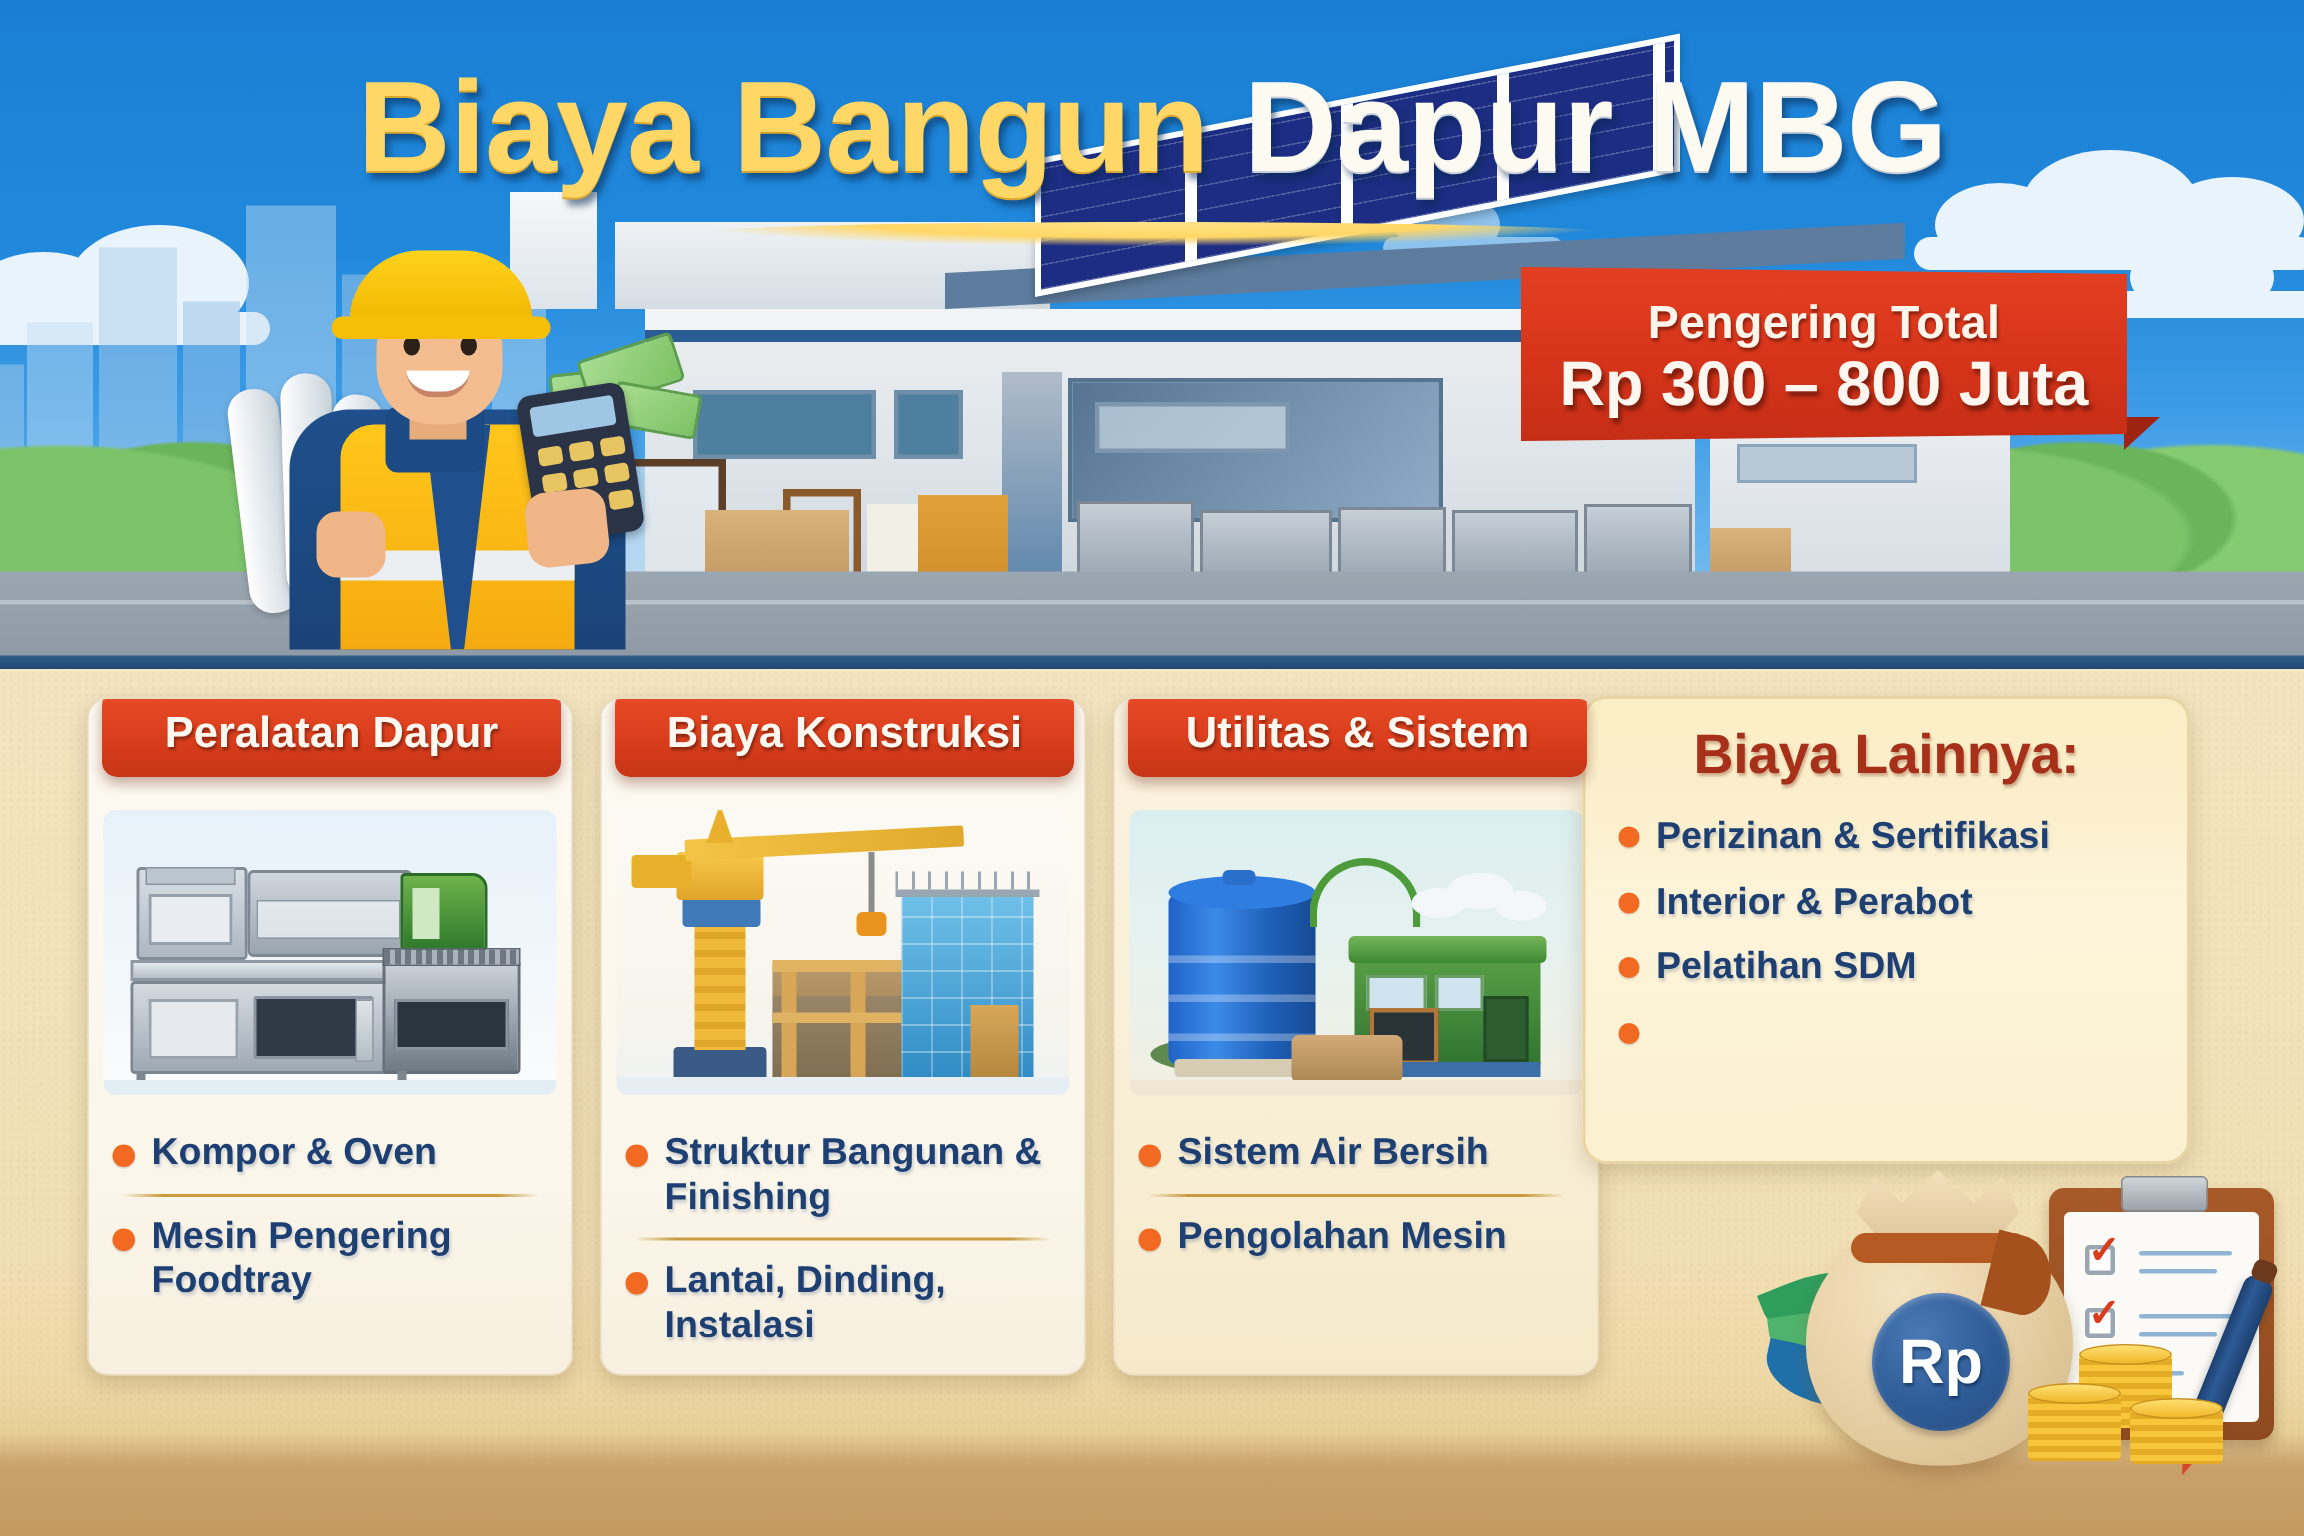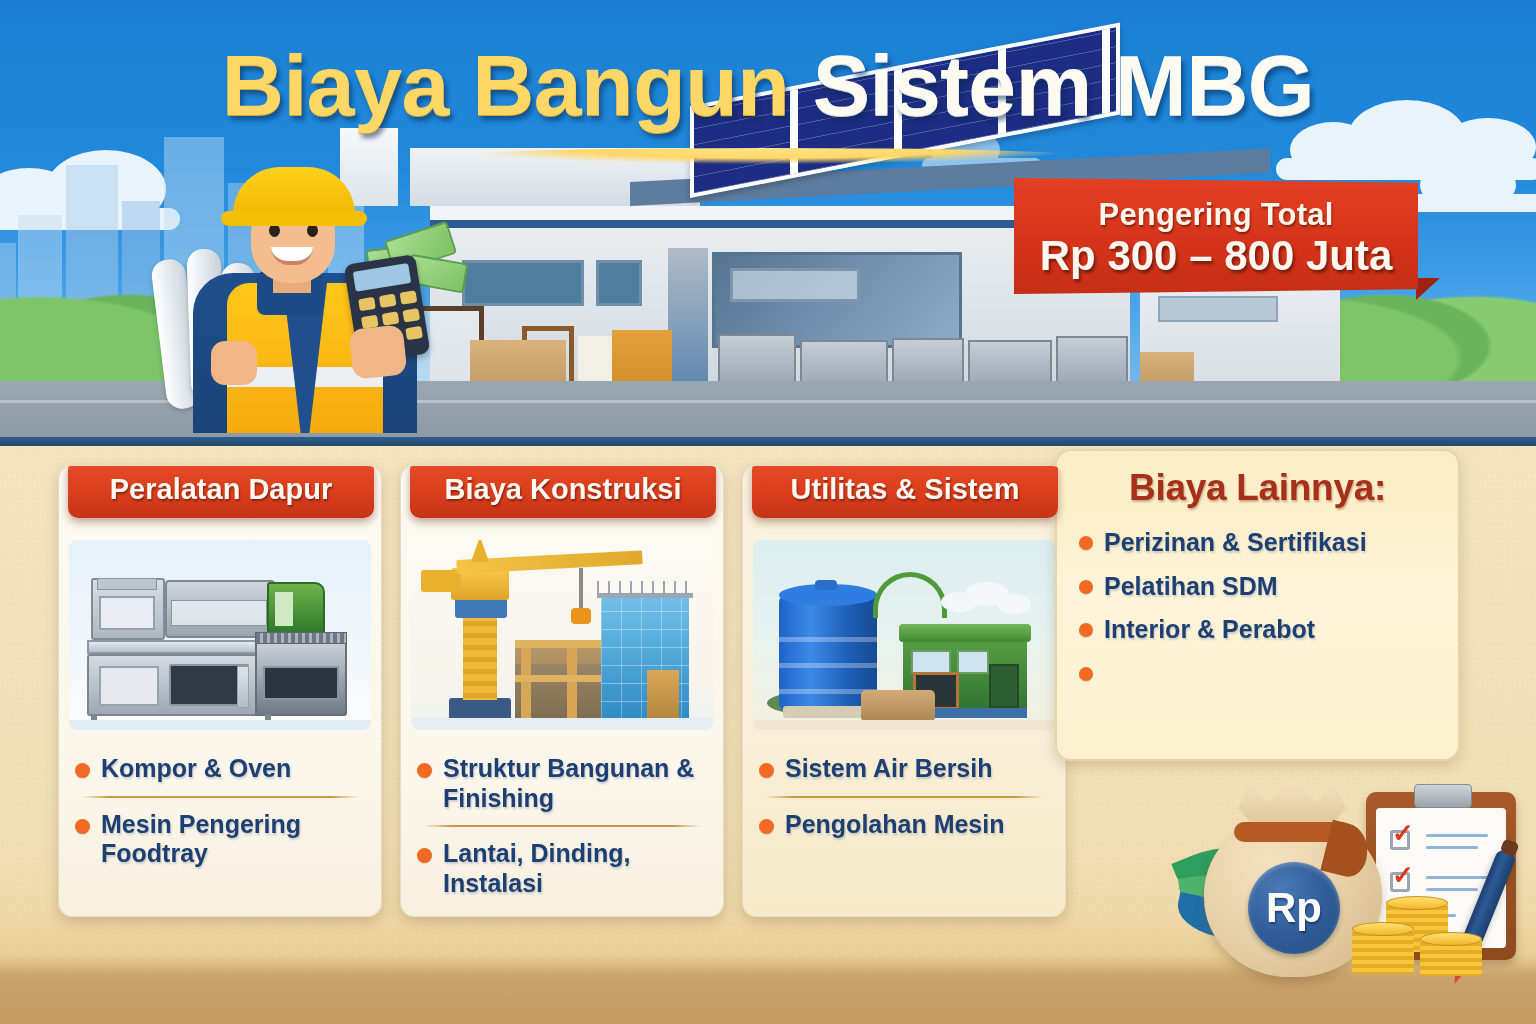--- a/index.html
+++ b/index.html
@@ -185,21 +185,21 @@
   .bullet { display:flex; align-items:flex-start; gap:11px; padding: 8px 0; }
   .dot { flex:0 0 auto; width:15px; height:15px; border-radius:50%; background:#f26a21; margin-top:9px; box-shadow:0 1px 1px rgba(0,0,0,.15);}
   .bullet .txt {
     color:#1d3f72; font-size:25px; font-weight:bold; line-height:1.18;
     text-shadow: 1px 2px 2px rgba(40,70,120,.22);
   }
   .sep { height:2px; background: linear-gradient(90deg, rgba(200,150,60,0), #c99a3e 10%, #c99a3e 90%, rgba(200,150,60,0)); margin:4px 6px; }
 
   
   .panel {
-    position:absolute; left:1055px; top:449px; width:405px; height:312px;
+    position:absolute; left:1055px; top:464px; width:405px; height:312px;
     background: linear-gradient(180deg,#fbeec6 0%, #fbefcd 26%, #fdf4da 45%, #fbf0cf 100%);
     border:2px solid #e8d5a4; border-radius:16px;
     box-shadow: 0 5px 14px rgba(120,95,55,.25);
     padding: 16px 22px;
   }
   .panel h2 {
     text-align:center; color:#a6301a; font-size:37px; font-weight:bold; letter-spacing:-.3px;
     text-shadow: 1px 2px 2px rgba(120,45,20,.35); margin-bottom:12px;
   }
   .panel .bullet { padding:7px 0; }
@@ -355,21 +355,21 @@
         <div class="k" style="left:51px; top:54px;"></div>
         <div class="k" style="left:9px;  top:72px;"></div>
         <div class="k" style="left:30px; top:72px;"></div>
         <div class="k" style="left:51px; top:72px;"></div>
       </div>
       <div class="w-hand" style="left:196px; bottom:56px; width:54px; height:50px; transform:rotate(-6deg);"></div>
     </div>
 
     <div class="title-swoosh"></div>
     <div class="title">
-      <span class="y">Biaya Bangun </span><span class="w">Sistem MBG</span>
+      <span class="y">Biaya Bangun </span><span class="w">Dapur MBG</span>
     </div>
 
     <div class="est-tail"></div>
     <div class="est-badge">
       <div class="t1">Pengering Total</div>
       <div class="t2">Rp 300 – 800 Juta</div>
     </div>
   </div>
   <div class="hero-edge"></div>
 
@@ -509,25 +509,25 @@
   </div>
 
   <div class="panel">
     <h2>Biaya Lainnya:</h2>
     <div class="bullet">
       <span class="dot"></span>
       <span class="txt">Perizinan &amp; Sertifikasi</span>
     </div>
     <div class="bullet">
       <span class="dot"></span>
-      <span class="txt">Pelatihan SDM</span>
+      <span class="txt">Interior &amp; Perabot</span>
     </div>
     <div class="bullet">
       <span class="dot"></span>
-      <span class="txt">Interior &amp; Perabot</span>
+      <span class="txt">Pelatihan SDM</span>
     </div>
     <div class="bullet">
       <span class="dot"></span>
     </div>
   </div>
 
   <div class="money">
     <div class="leaf" style="left:0px;  top:78px; width:78px; height:40px; background:#2f9d5c; transform:rotate(-22deg);"></div>
     <div class="leaf" style="left:4px;  top:104px; width:70px; height:34px; background:#4fb36e; transform:rotate(-8deg);"></div>
     <div class="leaf" style="left:0px;  top:128px; width:62px; height:36px; background:#1f6fa8; transform:rotate(12deg);"></div>

